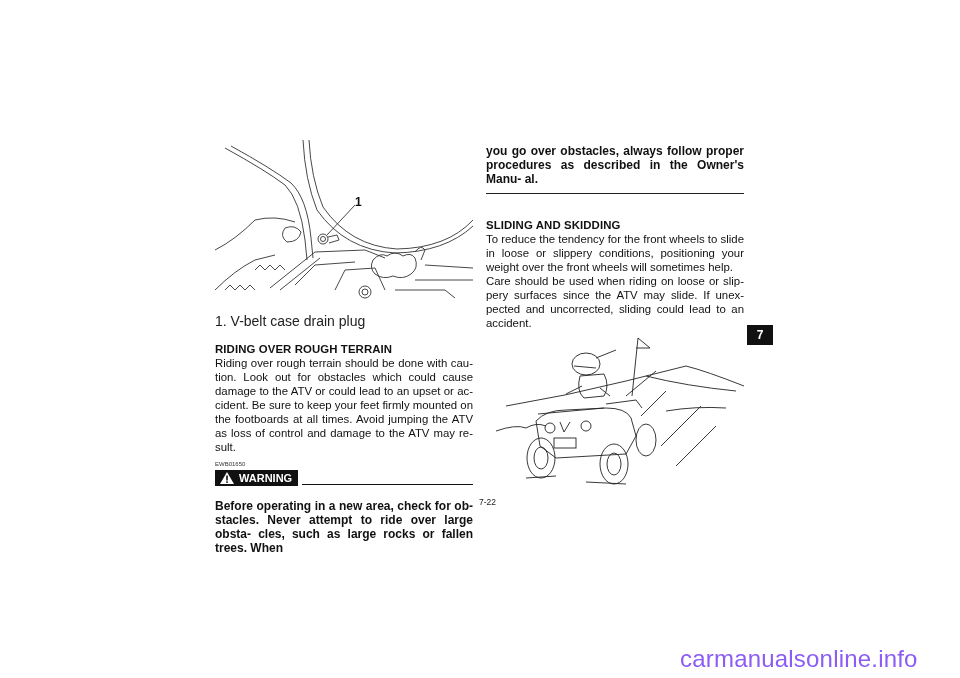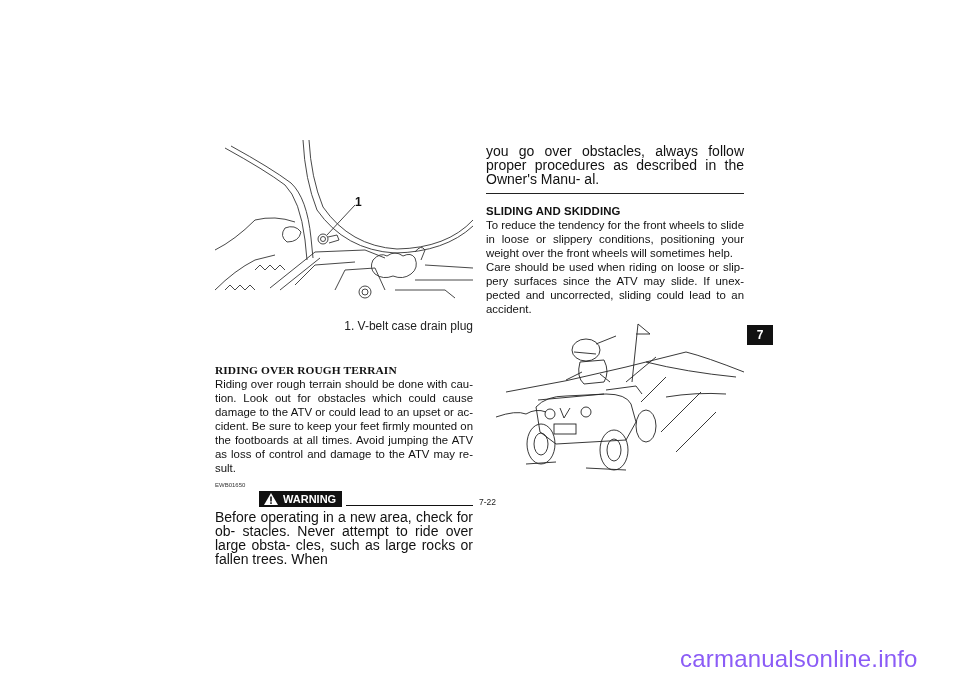--- a/index.html
+++ b/index.html
@@ -2,28 +2,28 @@
 <html><head>
   <meta charset="utf-8">
   <style>
     html, body { margin: 0; padding: 0; background: #ffffff; }
     body { width: 960px; height: 678px; position: relative; overflow: hidden;
            font-family: "Liberation Sans", sans-serif; color: #111; }
     .col { position: absolute; width: 258px; }
     #left-col { left: 215px; top: 140px; }
     #right-col { left: 486px; top: 144px; }
     .figure { position: relative; }
-    .caption { font-size: 12px; color: #222; margin-top: 15px; text-align: right; }
+    .caption { font-size: 14px; color: #222; margin-top: 9px; }
     .heading { font-weight: bold; font-size: 11.4px; letter-spacing: 0.1px; line-height: 14px; }
     .body-text { font-size: 11.4px; line-height: 14px; text-align: justify; text-align-last: left; }
-    .bold-text { font-weight: normal; font-size: 14px; line-height: 14px; text-align: justify; text-align-last: left; }
+    .bold-text { font-weight: bold; font-size: 12px; line-height: 14px; text-align: justify; text-align-last: left; }
     .code { font-size: 6px; color: #333; margin-top: 6px; line-height: 8px; }
     .warning-row { display: flex; align-items: flex-end; margin-top: 2px; height: 16px; }
     .warning-badge { background: #111; color: #fff; font-weight: bold; font-size: 11px;
-                     padding: 1px 6px 1px 5px; display: flex; align-items: center; height: 14px; margin-left: 44px; }
+                     padding: 1px 6px 1px 5px; display: flex; align-items: center; height: 14px; }
     .warning-badge .tri { width: 14px; height: 12px; margin-right: 5px; }
     .warning-line { flex: 1; border-bottom: 1.2px solid #111; margin-left: 4px; margin-bottom: 1px; }
     .rule { border-top: 1.6px solid #222; margin-top: 7px; }
     .page-num { position: absolute; left: 467px; top: 497px; font-size: 8.5px; color: #222; margin-left: 12px; }
     .chapter-tab { position: absolute; left: 747px; top: 325px; width: 26px; height: 20px;
                    background: #111; color: #fff; font-weight: bold; font-size: 12px;
                    display: flex; align-items: center; justify-content: center; }
     .watermark { position: absolute; left: 680px; top: 645px; font-size: 24px; color: #8b5cf6;
                  letter-spacing: 0.2px; }
   </style>
@@ -67,43 +67,43 @@
         <circle cx="150" cy="152" r="3"></circle>
         <path d="M200 140 L258 140"></path>
         <path d="M210 125 L258 128"></path>
         <path d="M180 150 L230 150 L240 158"></path>
       </g>
       <text x="140" y="66" font-family="Liberation Sans, sans-serif" font-weight="bold" font-size="12" fill="#111">1</text>
     </svg>
     <div class="caption">1.  V-belt case drain plug</div>
   </div>
 
-  <div class="heading" style="margin-top:30px;font-family:Liberation Serif, serif;">RIDING OVER ROUGH TERRAIN</div>
+  <div class="heading" style="margin-top:13px;">RIDING OVER ROUGH TERRAIN</div>
   <div class="body-text">Riding over rough terrain should be done with cau- tion. Look out for obstacles which could cause damage to the ATV or could lead to an upset or ac- cident. Be sure to keep your feet firmly mounted on the footboards at all times. Avoid jumping the ATV as loss of control and damage to the ATV may re- sult.</div>
 
   <div class="code">EWB01650</div>
   <div class="warning-row">
     <div class="warning-badge">
       <svg class="tri" viewBox="0 0 14 12">
         <path d="M7 0 L14 12 L0 12 Z" fill="#fff"></path>
         <rect x="6.2" y="3.5" width="1.6" height="5" fill="#111"></rect>
         <rect x="6.2" y="9.3" width="1.6" height="1.6" fill="#111"></rect>
       </svg>
       <span>WARNING</span>
     </div>
     <div class="warning-line"></div>
   </div>
-  <div class="bold-text" style="margin-top:3px;">Before operating in a new area, check for ob- stacles. Never attempt to ride over large obsta- cles, such as large rocks or fallen trees. When</div>
+  <div class="bold-text" style="margin-top:13px;">Before operating in a new area, check for ob- stacles. Never attempt to ride over large obsta- cles, such as large rocks or fallen trees. When</div>
 </div>
 
 <div id="right-col" class="col">
   <div class="bold-text">you go over obstacles, always follow proper procedures as described in the Owner's Manu- al.</div>
   <div class="rule"></div>
 
-  <div class="heading" style="margin-top:10px;">SLIDING AND SKIDDING</div>
+  <div class="heading" style="margin-top:24px;">SLIDING AND SKIDDING</div>
   <div class="body-text">To reduce the tendency for the front wheels to slide in loose or slippery conditions, positioning your weight over the front wheels will sometimes help.</div>
   <div class="body-text">Care should be used when riding on loose or slip- pery surfaces since the ATV may slide. If unex- pected and uncorrected, sliding could lead to an accident.</div>
 
   <div class="figure" style="margin-top:6px;">
     <svg width="258" height="150" viewBox="0 0 258 150">
       <g fill="none" stroke="#222" stroke-width="0.9">
 
         <path d="M20 70 Q80 60 140 45 L200 30 Q220 35 258 50"></path>
         <path d="M160 40 Q200 50 250 55"></path>
         <path d="M10 95 Q30 88 40 92 Q50 86 60 90"></path>

